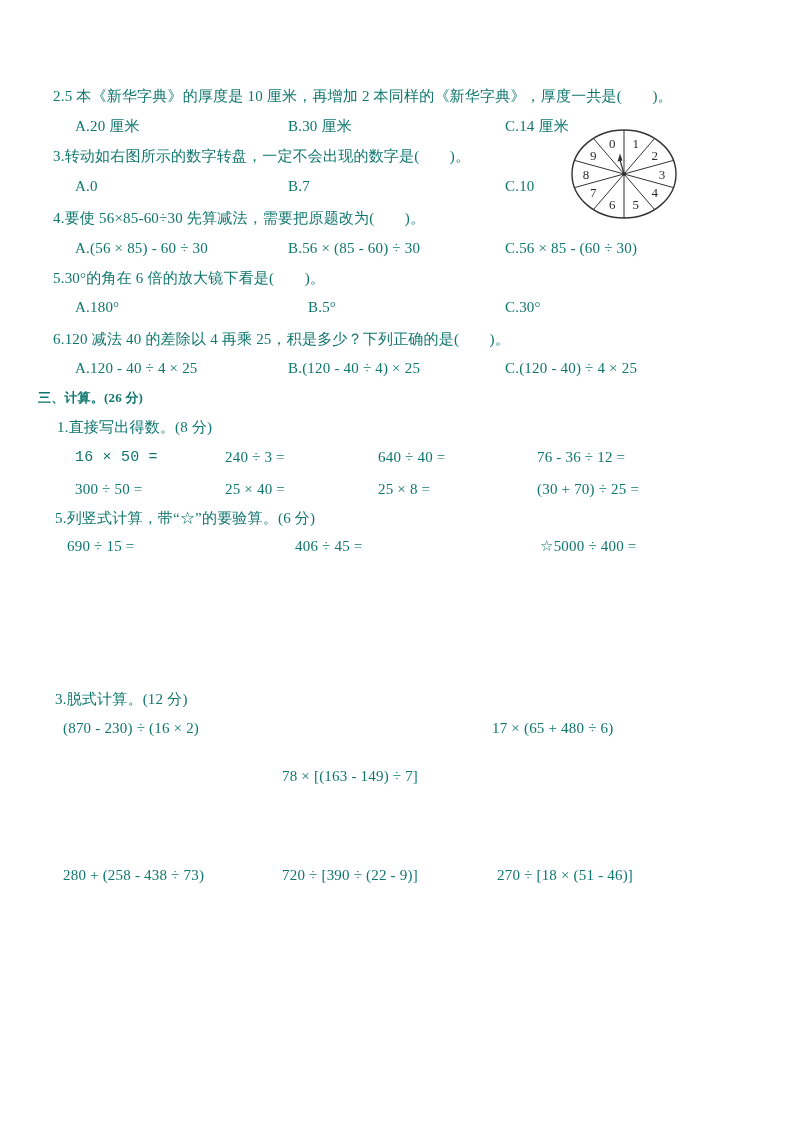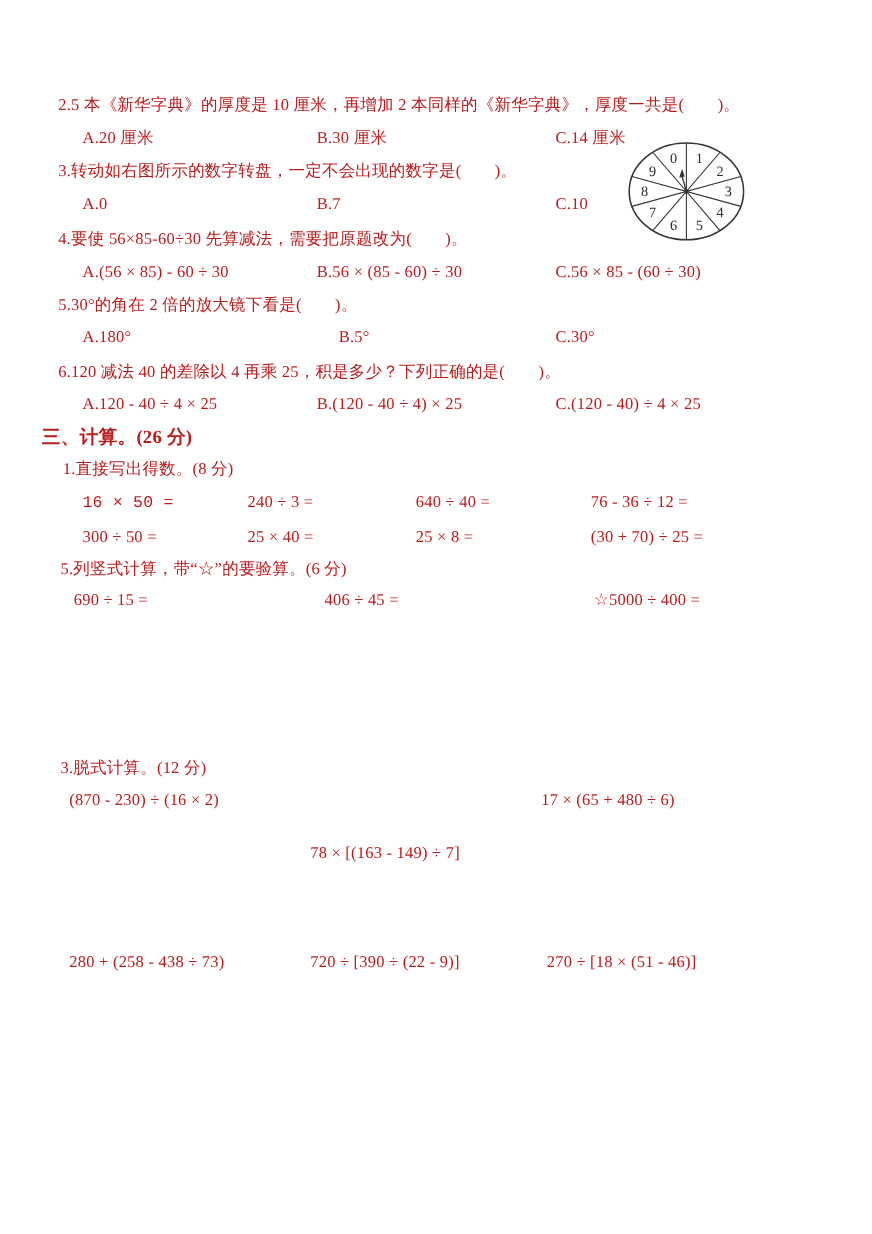--- a/index.html
+++ b/index.html
@@ -2,33 +2,33 @@
 <html><head>
 <meta charset="utf-8">
 <style>
   html,body{margin:0;padding:0;background:#e8e8e8;}
   .doc{
     position:relative;
     width:793px;height:1122px;
     margin:0 auto;
     background:#ffffff;
     font-family:"Liberation Serif","DejaVu Serif",serif;
-    color:#b91c1c;
+    color:#0f766e;
     overflow:hidden;
   }
   .line{
     position:absolute;
     white-space:pre;
     font-size:15px;
     line-height:17px;
     letter-spacing:0.2px;
   }
   .sec-title{
     font-weight:700;
-    font-size:17px;
+    font-size:13px;
   }
   .spinner-svg{
     position:absolute;
     left:570px;top:128px;
   }
   .spinner-svg text{
     font-family:"Liberation Serif","DejaVu Serif",serif;
     font-size:13px;
     fill:#2a2a2a;
   }
@@ -74,21 +74,21 @@
       <polygon points="47.5,33.5 50,25.5 52.5,32.5" fill="#333"></polygon>
       <circle cx="54" cy="46" r="2" fill="#333"></circle>
     </g>
   </svg>
 
   <div class="line" style="left:53px;top:210px;">4.要使 56×85-60÷30 先算减法，需要把原题改为(　　)。</div>
   <div class="line" style="left:75px;top:240px;">A.(56 × 85) - 60 ÷ 30</div>
   <div class="line" style="left:288px;top:240px;">B.56 × (85 - 60) ÷ 30</div>
   <div class="line" style="left:505px;top:240px;">C.56 × 85 - (60 ÷ 30)</div>
 
-  <div class="line" style="left:53px;top:270px;">5.30°的角在 2 倍的放大镜下看是(　　)。</div>
+  <div class="line" style="left:53px;top:270px;">5.30°的角在 6 倍的放大镜下看是(　　)。</div>
   <div class="line" style="left:75px;top:299px;">A.180°</div>
   <div class="line" style="left:288px;top:299px;margin-left:20px;">B.5°</div>
   <div class="line" style="left:505px;top:299px;">C.30°</div>
 
   <div class="line" style="left:53px;top:331px;">6.120 减法 40 的差除以 4 再乘 25，积是多少？下列正确的是(　　)。</div>
   <div class="line" style="left:75px;top:360px;">A.120 - 40 ÷ 4 × 25</div>
   <div class="line" style="left:288px;top:360px;">B.(120 - 40 ÷ 4) × 25</div>
   <div class="line" style="left:505px;top:360px;">C.(120 - 40) ÷ 4 × 25</div>
 
   <div class="line sec-title" style="left:38px;top:389px;">三、计算。(26 分)</div>

